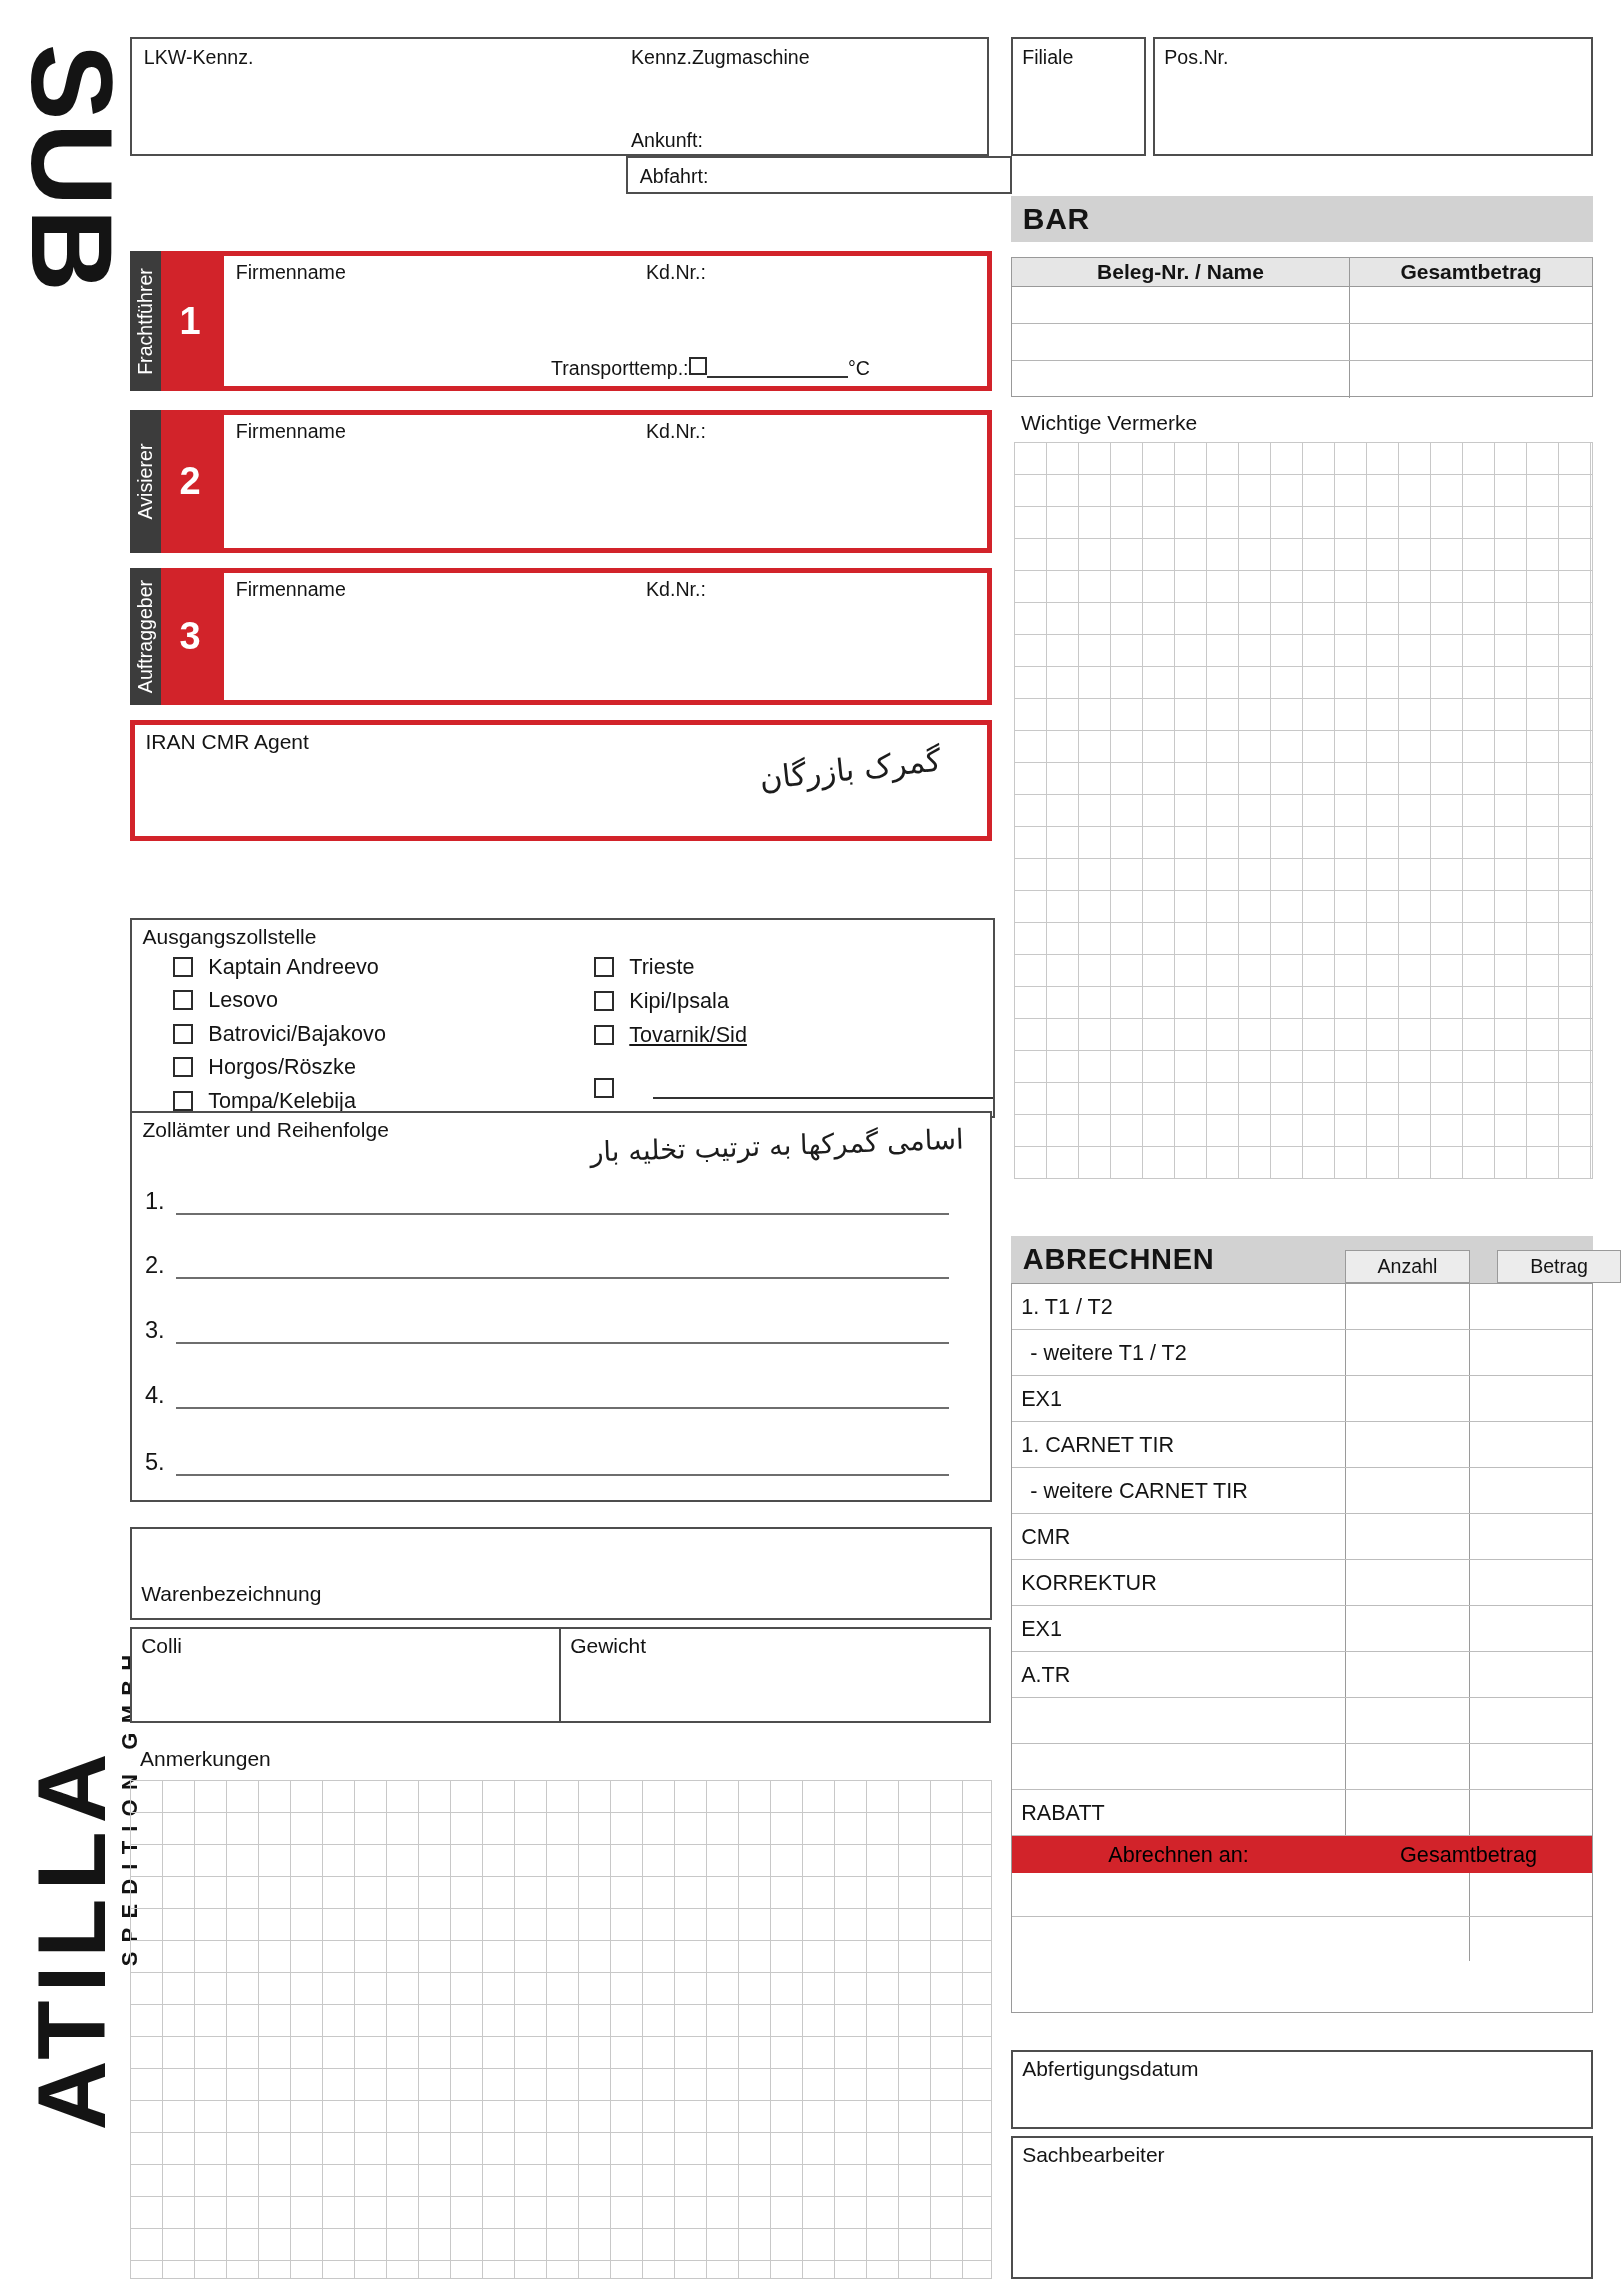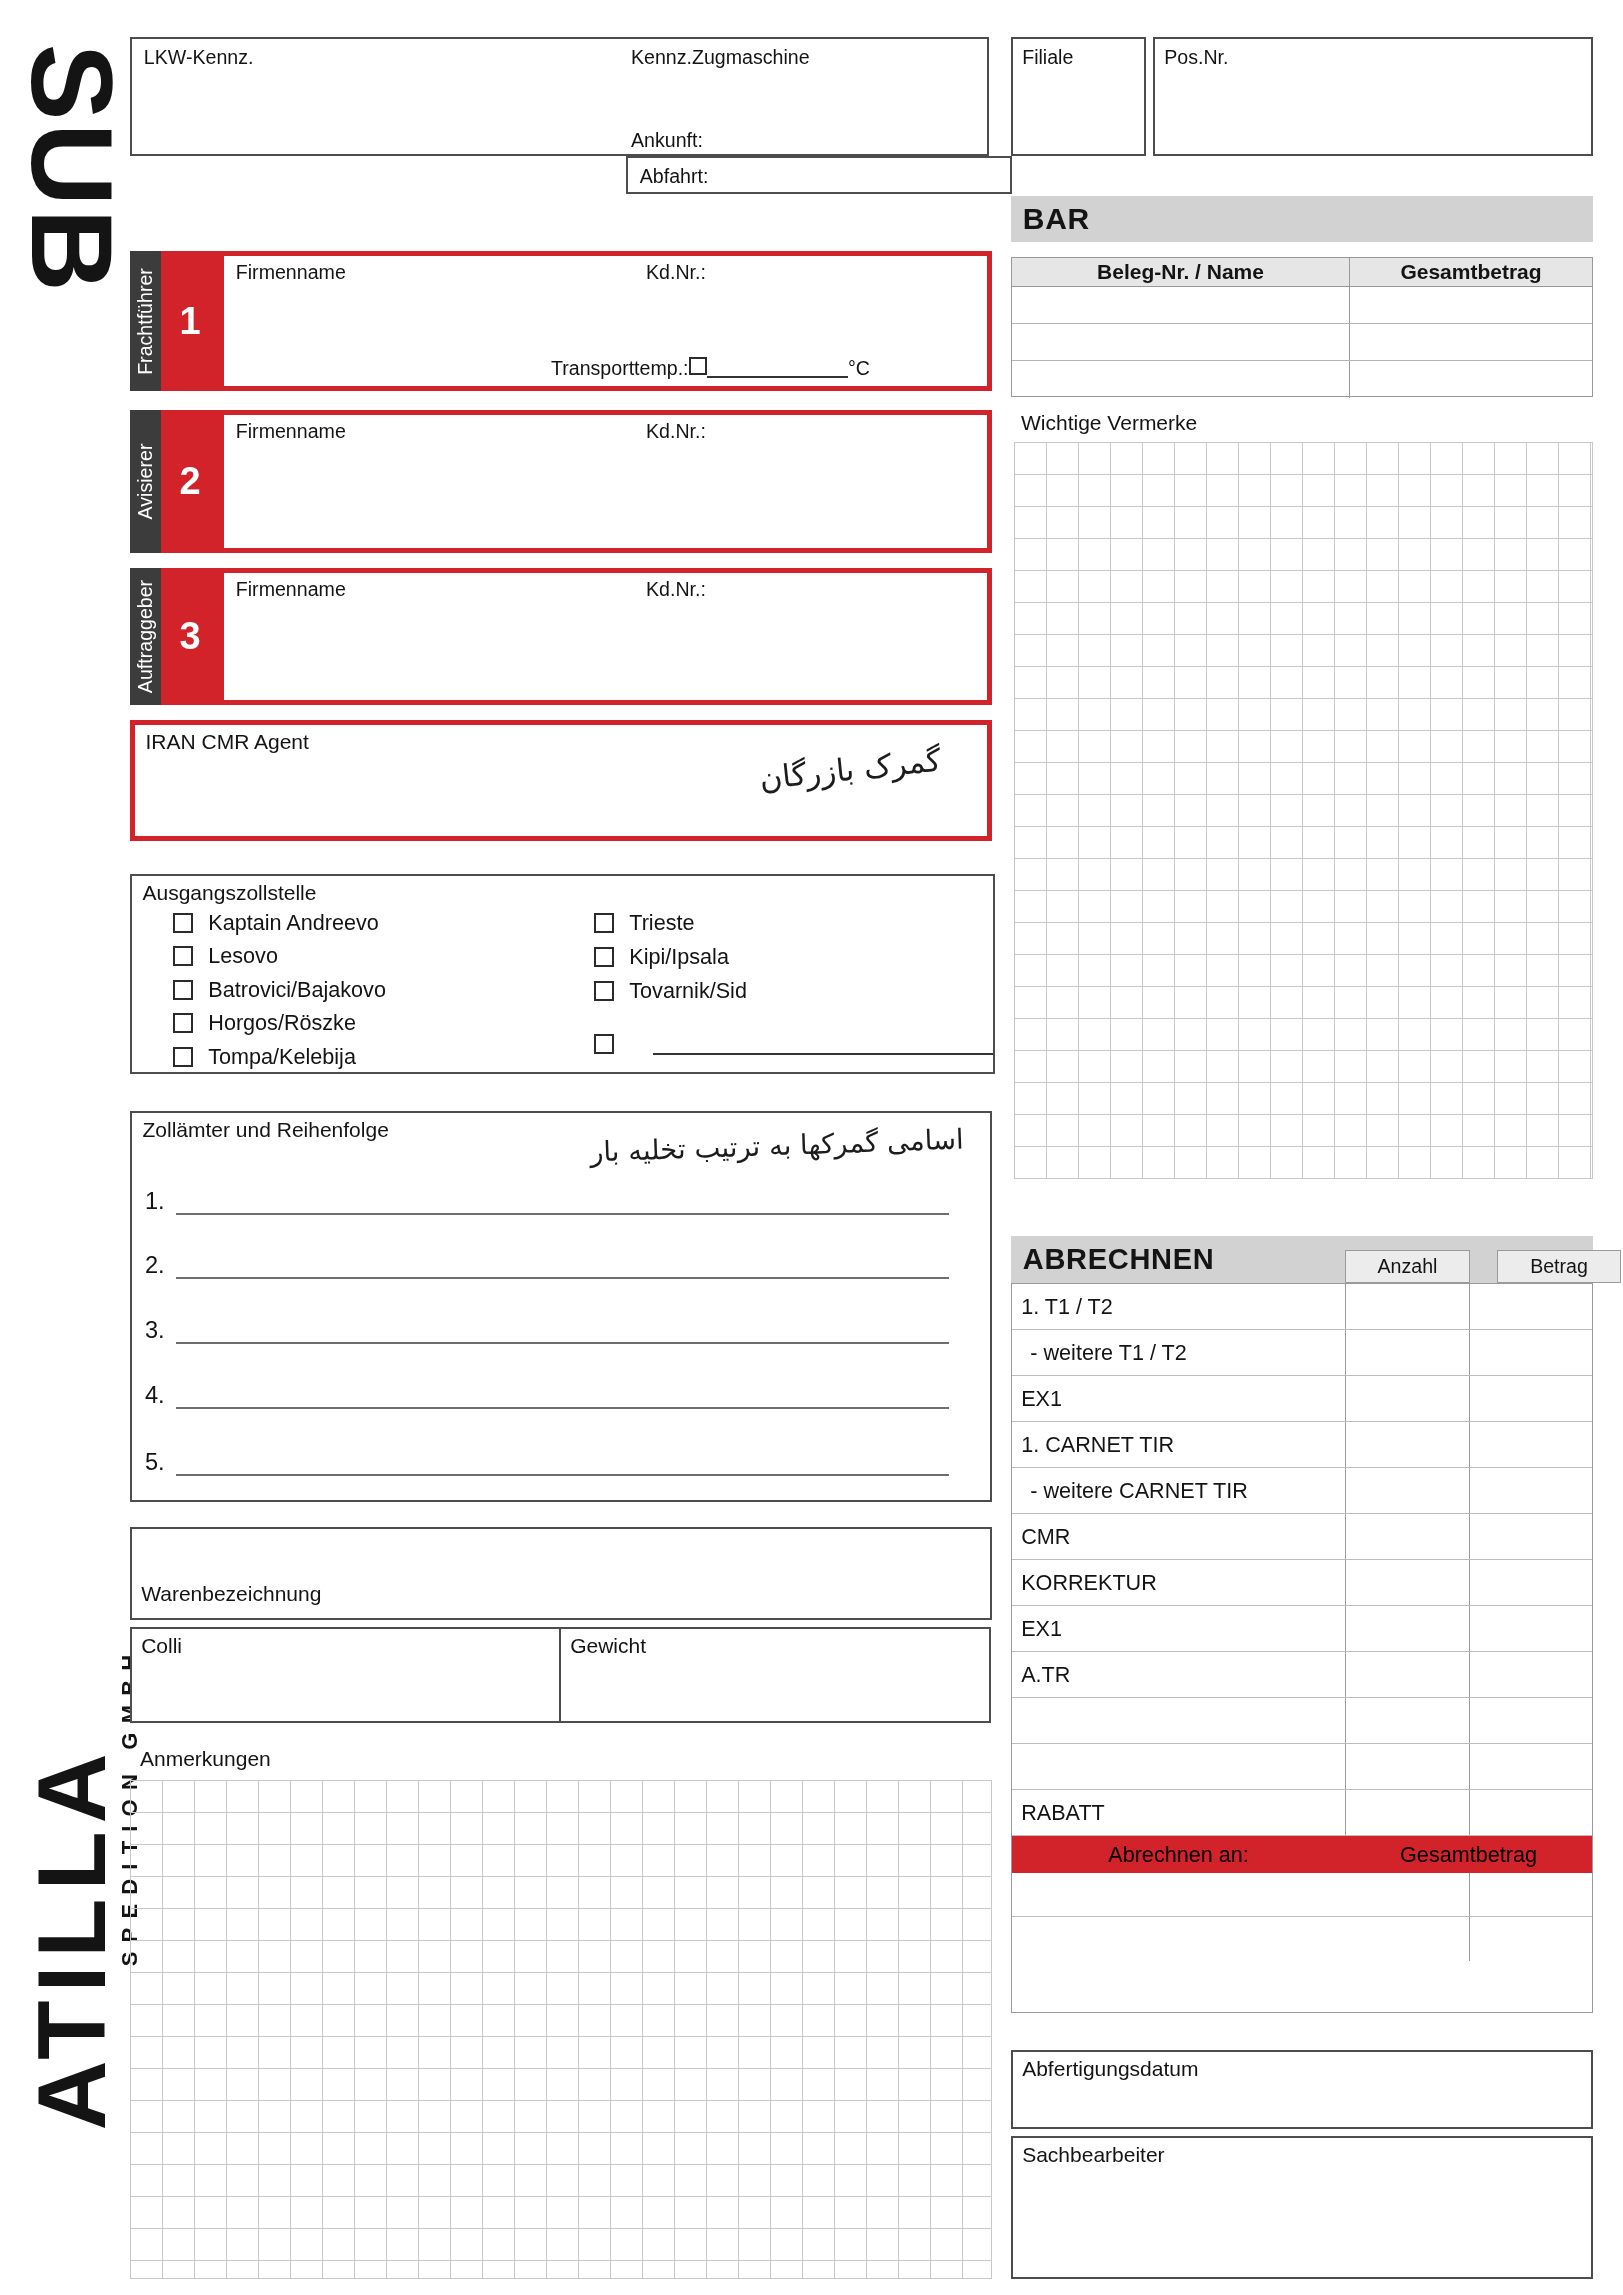--- a/index.html
+++ b/index.html
@@ -140,21 +140,21 @@
   <div class="party-content" style="left:219px; top:568px; width:773px; height:137px;">
     <div class="abs lbl" style="left:11.8px; top:5.2px;">Firmenname</div>
     <div class="abs lbl" style="left:422px; top:5.2px;">Kd.Nr.:</div>
   </div>
 
   <div class="redbox" style="left:130px; top:720px; width:862px; height:121px;">
     <div class="abs lbl32" style="left:10.5px; top:5.2px;">IRAN CMR Agent</div>
     <div class="abs farsi" style="right:46px; top:26px; font-size:31px; transform:rotate(-6deg);">گمرک بازرگان</div>
   </div>
 
-  <div class="box" style="left:130px; top:874px; width:865px; height:200px;">
+  <div class="box" style="left:130px; top:918px; width:865px; height:200px;">
     <div class="abs lbl32" style="left:10.5px; top:5.2px;">Ausgangszollstelle</div>
 
     <div class="opt" style="left:41px; top:34px;">
         <span class="cb"></span>
         <span>Kaptain Andreevo</span>
       </div>
     <div class="opt" style="left:41px; top:67px;">
         <span class="cb"></span>
         <span>Lesovo</span>
       </div>
@@ -172,21 +172,21 @@
       </div>
 
     <div class="opt" style="left:462px; top:34px;">
         <span class="cb"></span>
         <span>Trieste</span>
       </div>
     <div class="opt" style="left:462px; top:68px;">
         <span class="cb"></span>
         <span>Kipi/Ipsala</span>
       </div>
-    <div class="opt" style="left:462px; top:102px;">
+    <div class="opt" style="left:462px; top:102px;text-decoration:underline;">
         <span class="cb"></span>
         <span>Tovarnik/Sid</span>
       </div>
     <div class="opt" style="left:462px; top:157px;">
         <span class="cb"></span>
         <span class="uline" style="width:340px; height:22px; margin-left:23.6px;"></span>
       </div>
   </div>
 
   <div class="box" style="left:130px; top:1111px; width:862px; height:391px;">

